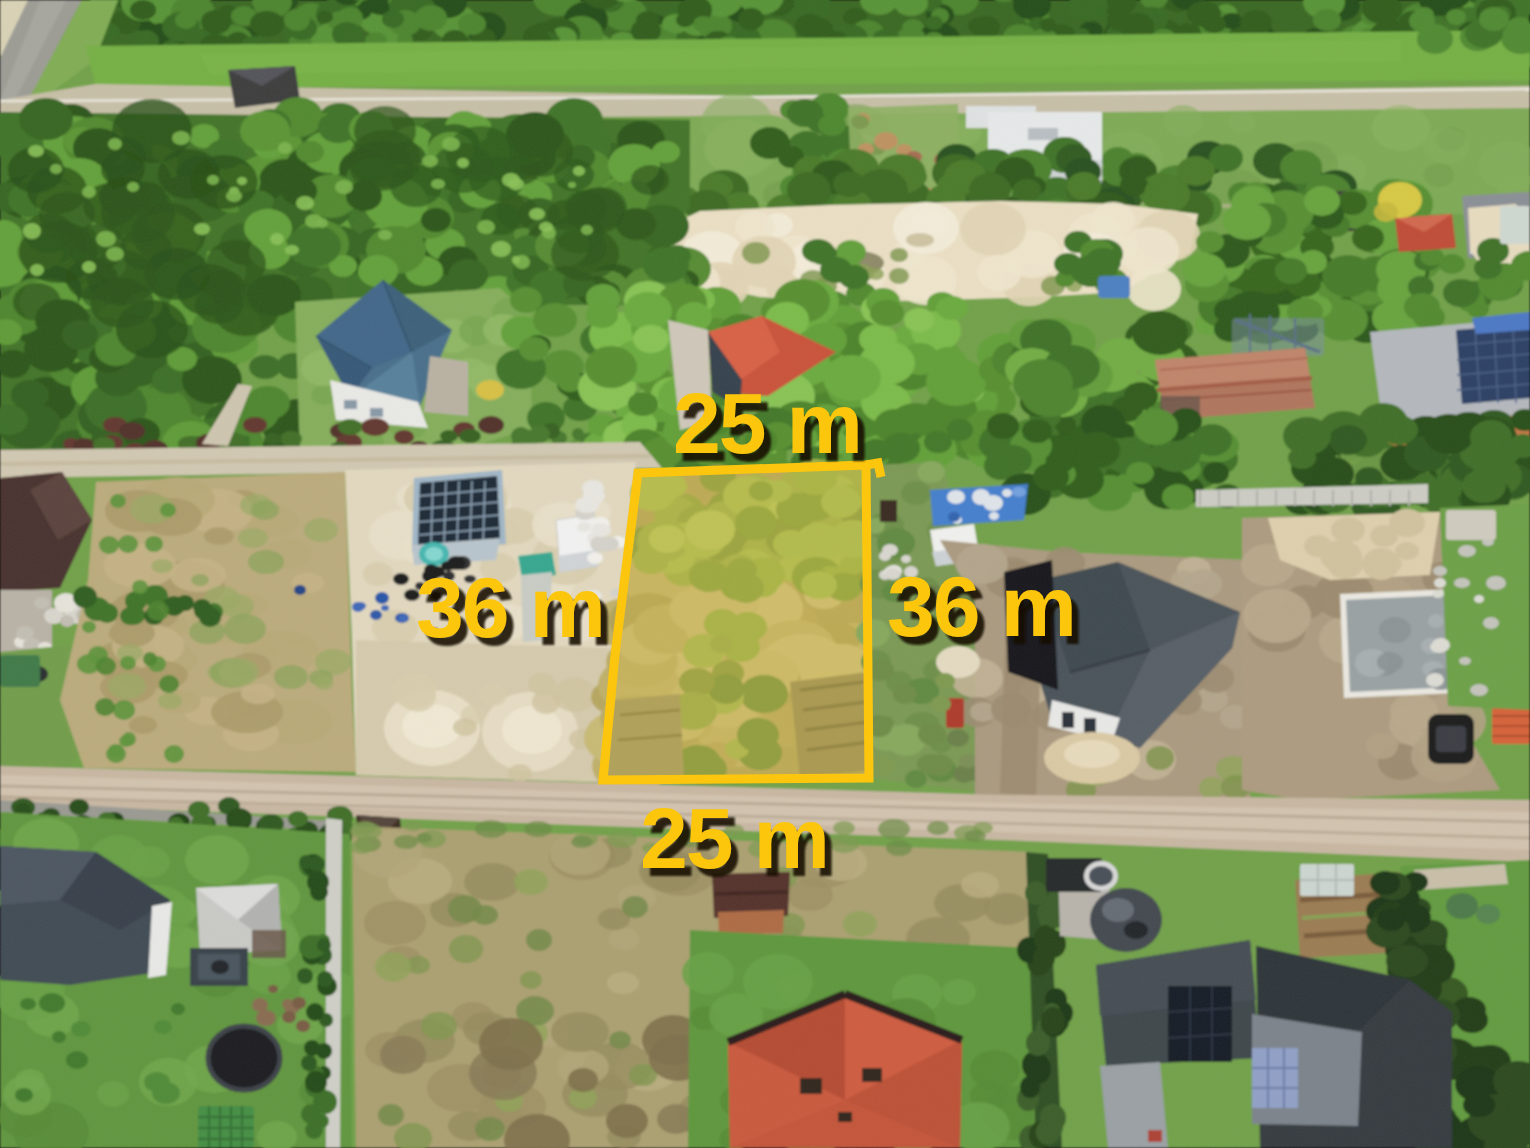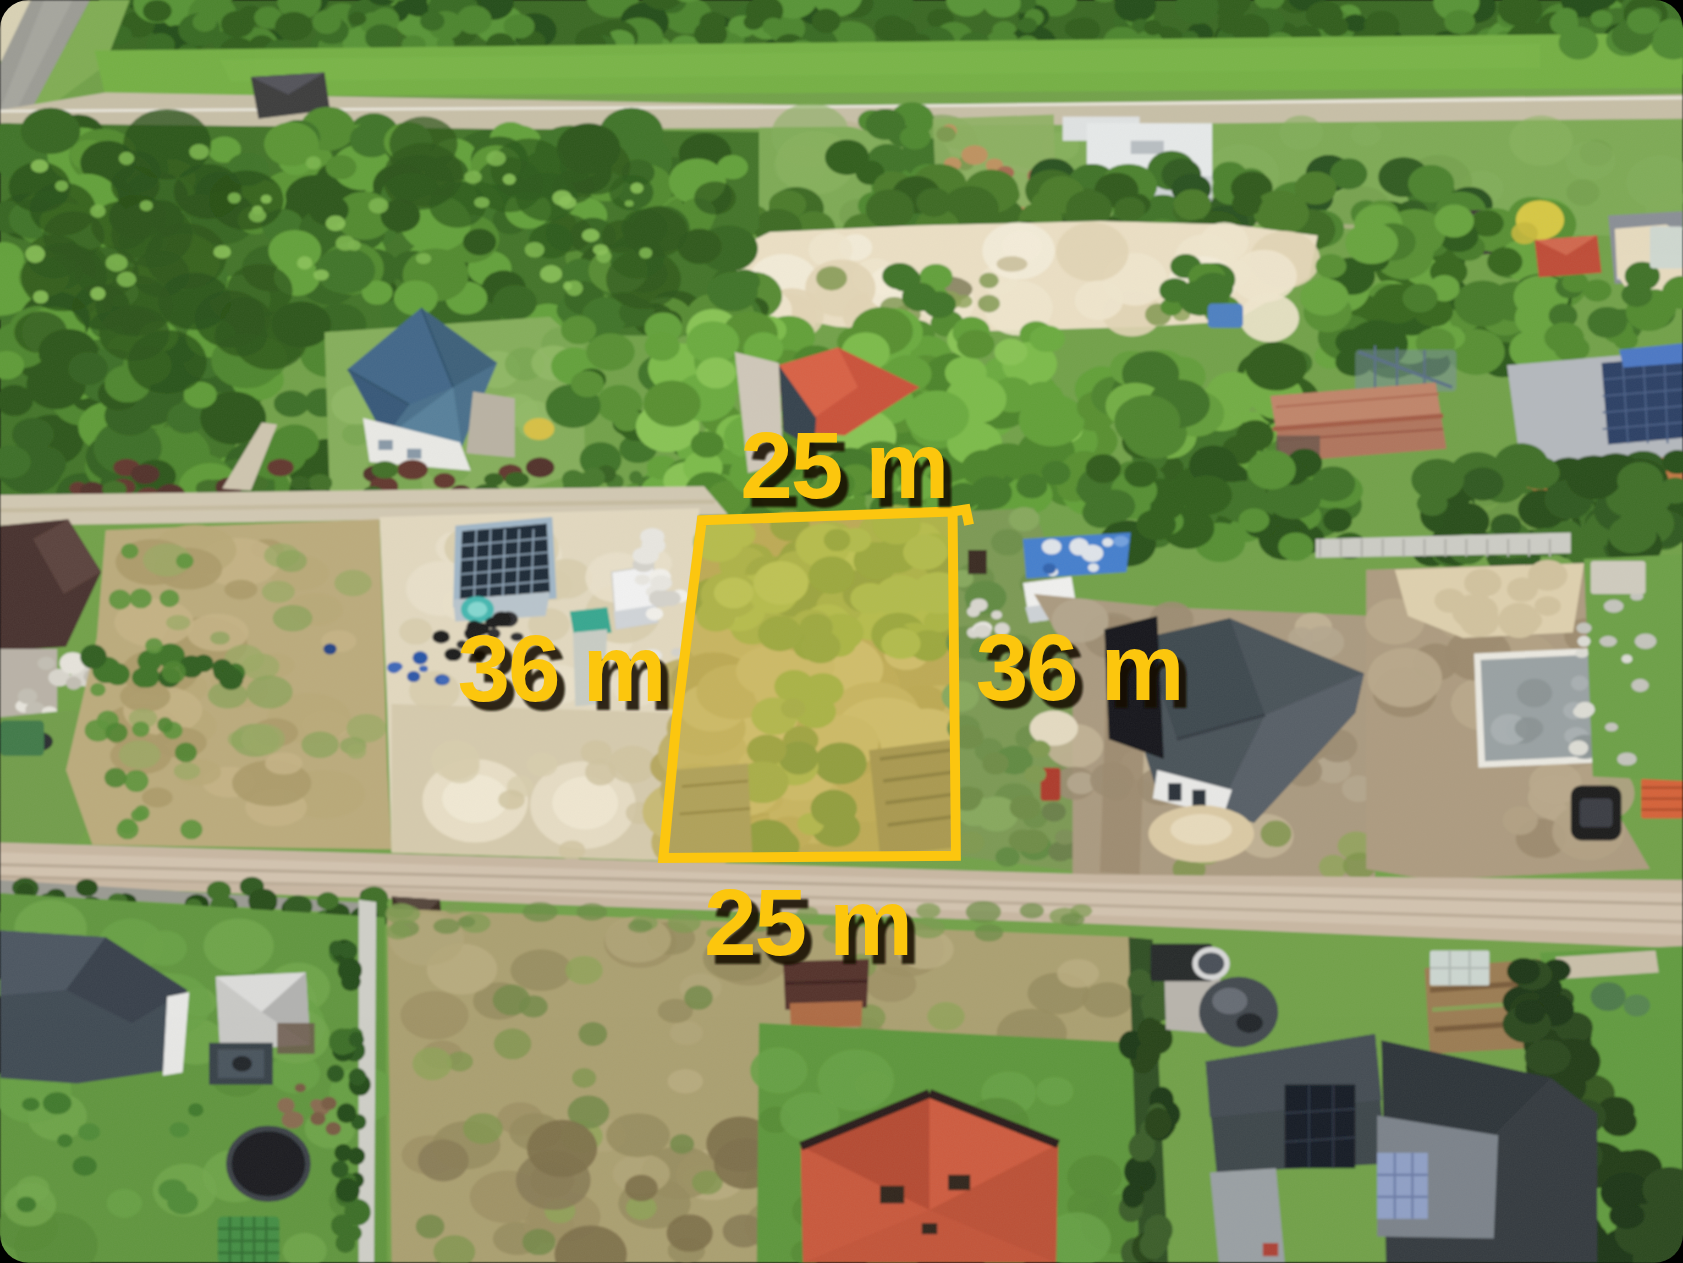--- a/index.html
+++ b/index.html
@@ -1,15 +1,15 @@
 <!DOCTYPE html>
 <html><head><meta charset="utf-8"><title>Plot aerial</title>
 <style>
 html,body{margin:0;padding:0;background:#000;}
-#stage{width:1530px;height:1148px;overflow:hidden;position:relative;font-family:"Liberation Sans",sans-serif;border-radius:26px;}
+#stage{width:1530px;height:1148px;overflow:hidden;position:relative;font-family:"Liberation Sans",sans-serif;}
 svg{display:block;}
 </style></head>
 <body>
 
 <div id="stage">
 <svg width="1530" height="1148" viewBox="0 0 1530 1148" xmlns="http://www.w3.org/2000/svg">
 <defs>
 <filter id="soft" x="-2%" y="-2%" width="104%" height="104%">
           <feGaussianBlur stdDeviation="0.8"></feGaussianBlur>
           <feColorMatrix type="saturate" values="0.95"></feColorMatrix>

